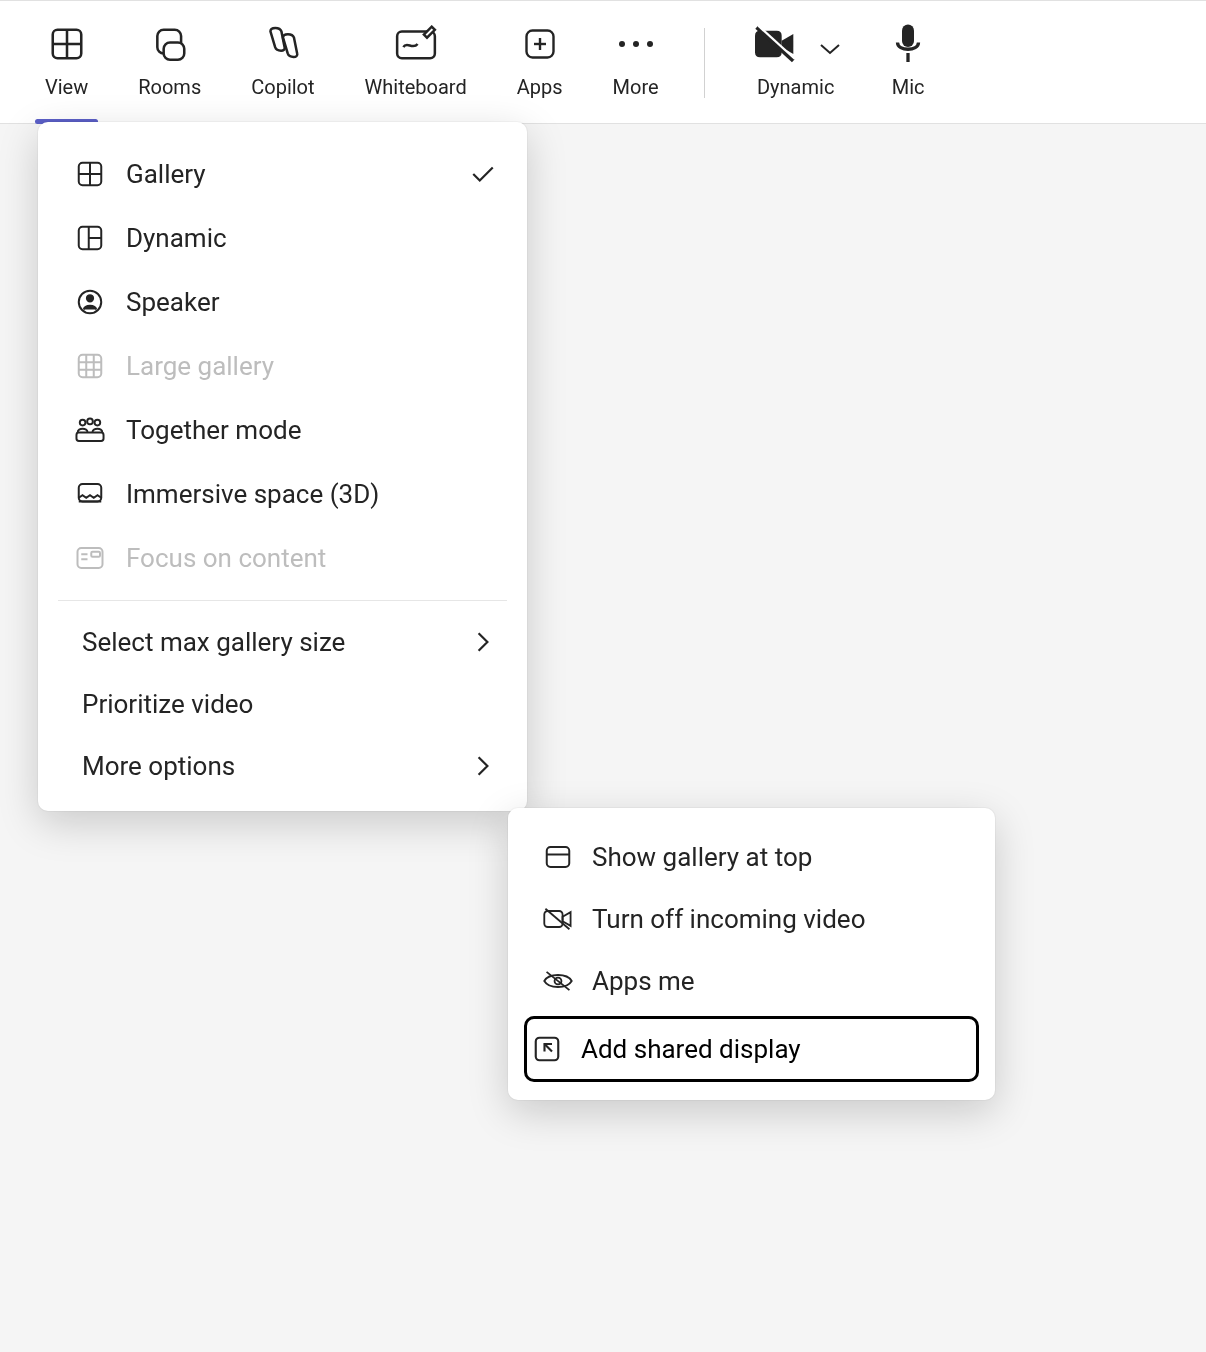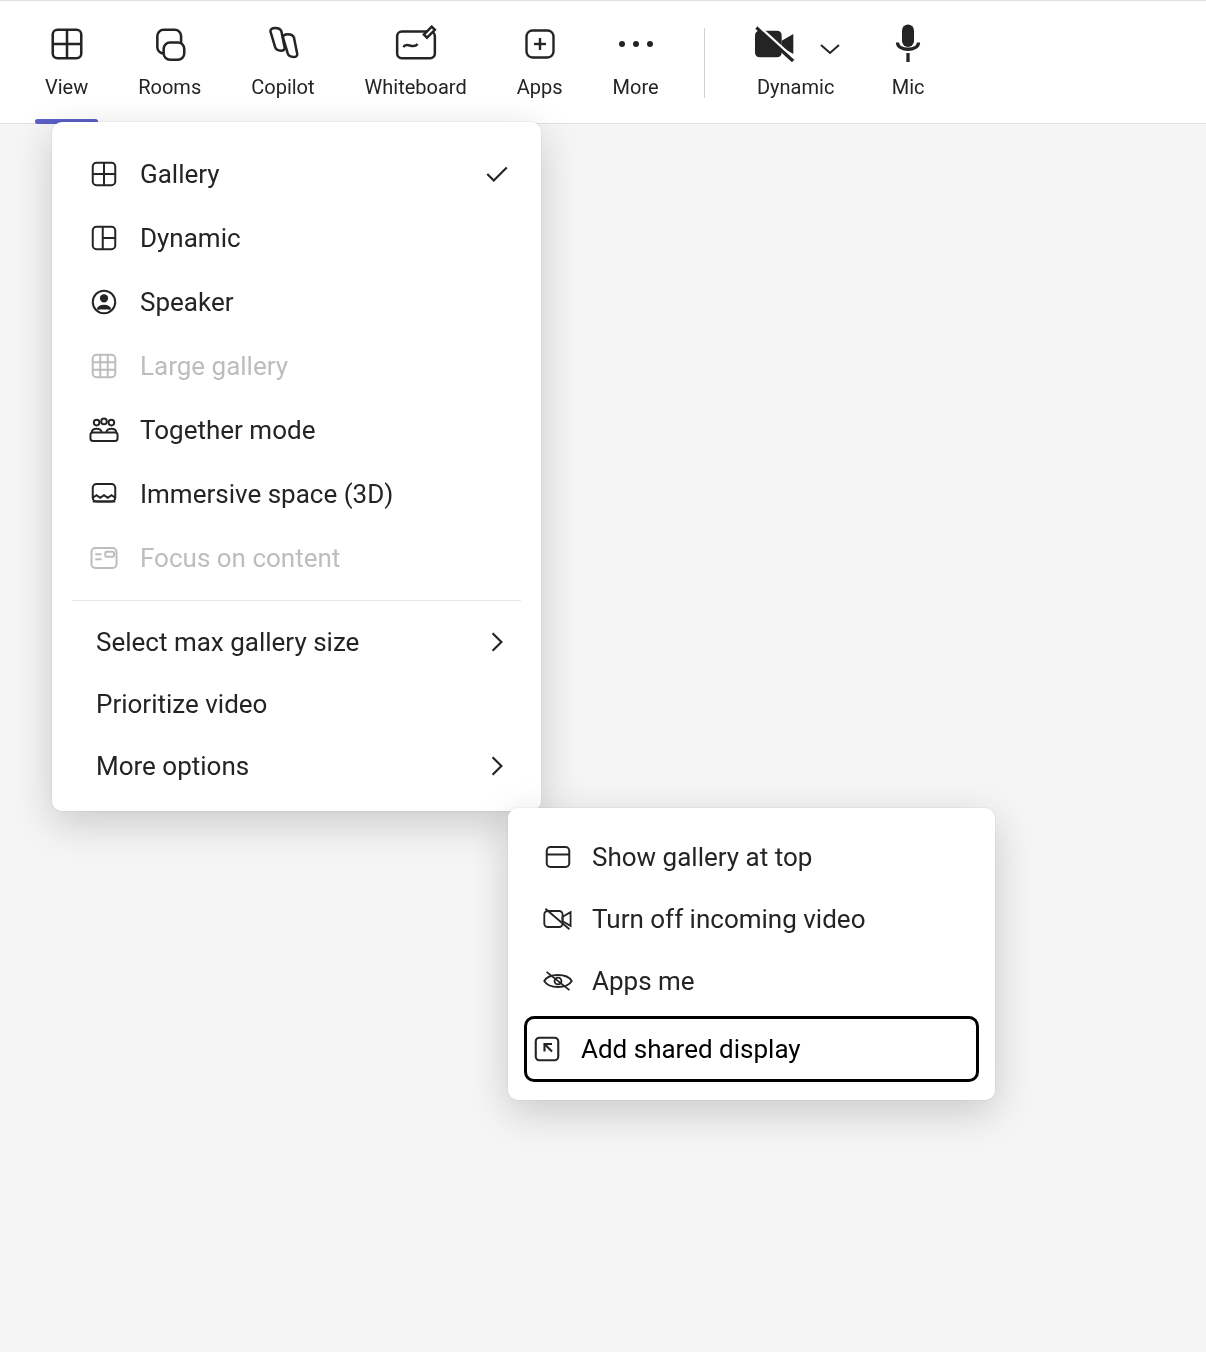--- a/index.html
+++ b/index.html
@@ -63,21 +63,21 @@
     align-items: center;
     gap: 18px;
   }
   .chev {
     margin-top: 10px;
   }
 
   
   .dropdown {
     position: absolute;
-    left: 52px;
+    left: 38px;
     top: 122px;
     width: 489px;
     background: #ffffff;
     border-radius: 10px;
     box-shadow: 0 12px 40px rgba(0,0,0,0.18), 0 0 0 1px rgba(0,0,0,0.03);
     padding: 20px 0 14px 0;
   }
   .menu-item {
     display: flex;
     align-items: center;

